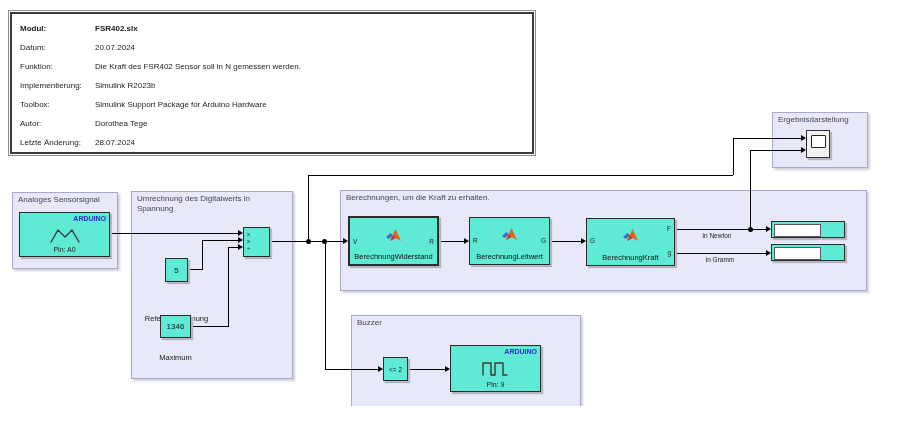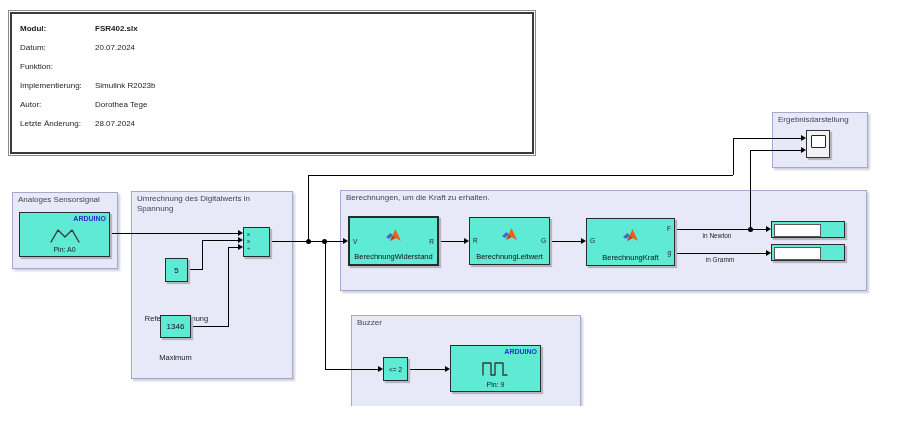--- a/index.html
+++ b/index.html
@@ -56,24 +56,29 @@
     <div class="irow">
       <span class="ilabel bold">Modul:</span>
       <span class="bold">FSR402.slx</span>
     </div>
     <div class="irow">
       <span class="ilabel">Datum:</span>
       <span>20.07.2024</span>
     </div>
     <div class="irow">
       <span class="ilabel">Funktion:</span>
+      <span>Die Kraft des FSR402 Sensor soll in N gemessen werden.</span>
     </div>
     <div class="irow">
       <span class="ilabel">Implementierung:</span>
       <span>Simulink R2023b</span>
+    </div>
+    <div class="irow">
+      <span class="ilabel">Toolbox:</span>
+      <span>Simulink Support Package for Arduino Hardware</span>
     </div>
     <div class="irow">
       <span class="ilabel">Autor:</span>
       <span>Dorothea Tege</span>
     </div>
     <div class="irow">
       <span class="ilabel">Letzte Änderung:</span>
       <span>28.07.2024</span>
     </div>
   </div>

